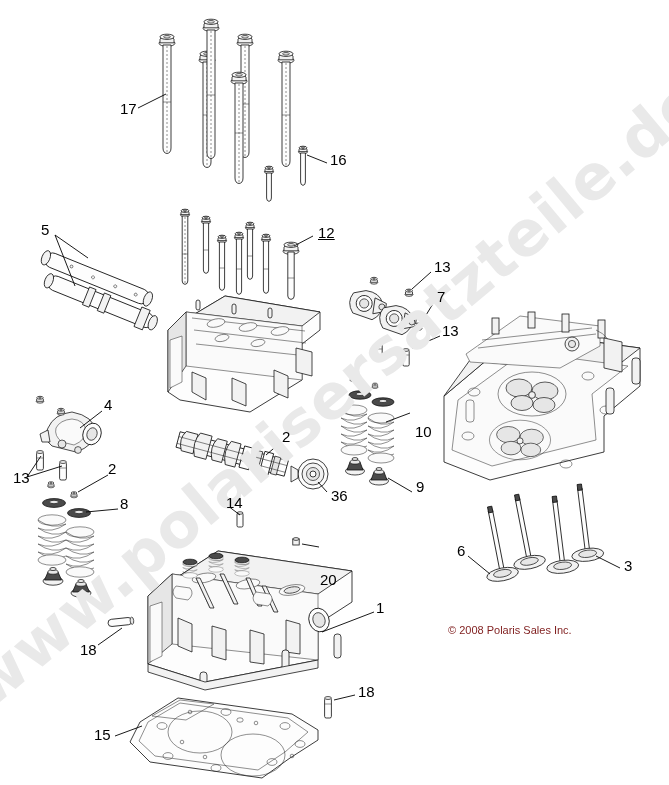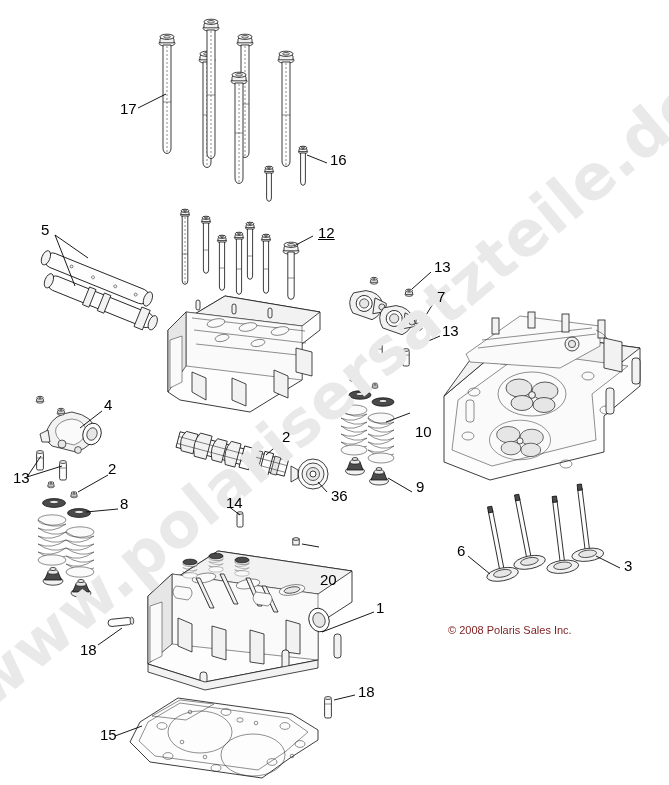--- a/index.html
+++ b/index.html
@@ -615,18 +615,18 @@
     <span class="lbl" style="left:416px;top:479px;">9</span>
     <span class="lbl" style="left:331px;top:488px;">36</span>
     <span class="lbl" style="left:120px;top:496px;">8</span>
     <span class="lbl" style="left:226px;top:495px;">14</span>
     <span class="lbl" style="left:320px;top:536px;margin-top:36px;">20</span>
     <span class="lbl" style="left:457px;top:543px;">6</span>
     <span class="lbl" style="left:624px;top:558px;">3</span>
     <span class="lbl" style="left:376px;top:600px;">1</span>
     <span class="lbl" style="left:80px;top:642px;">18</span>
     <span class="lbl" style="left:358px;top:684px;">18</span>
-    <span class="lbl" style="left:100px;top:727px;">15</span>
+    <span class="lbl" style="left:94px;top:727px;">15</span>
   </div>
 
   <div id="copyright" style="left:448px;top:624px;">© 2008 Polaris Sales Inc.</div>
 
 </div>
 
 </body></html>

